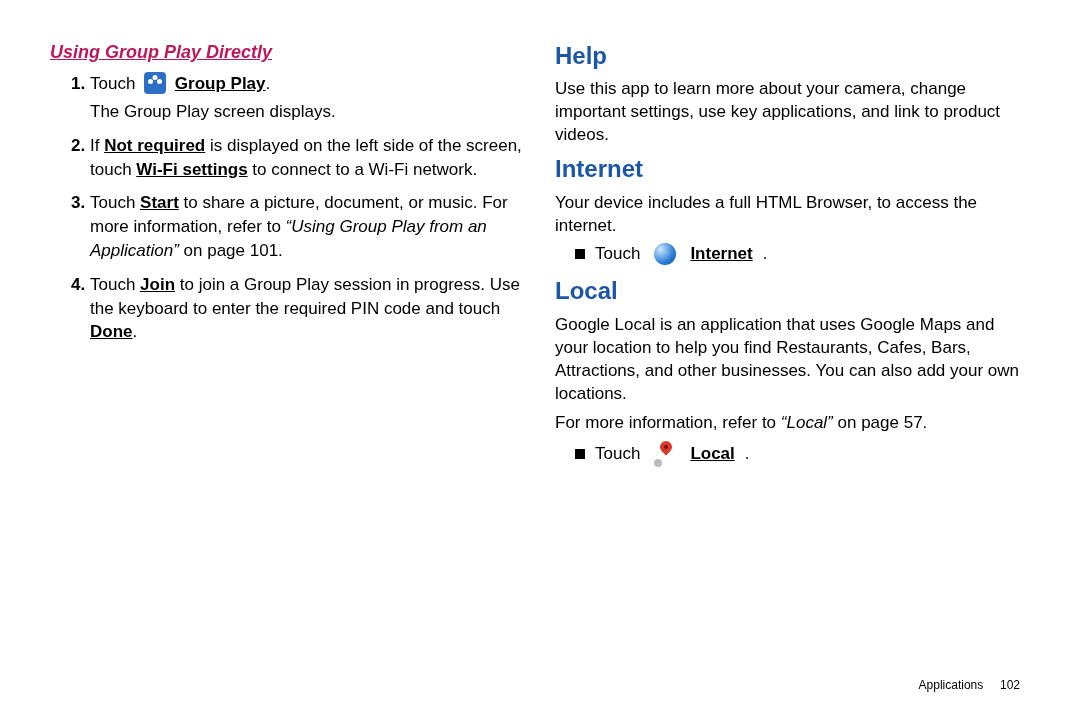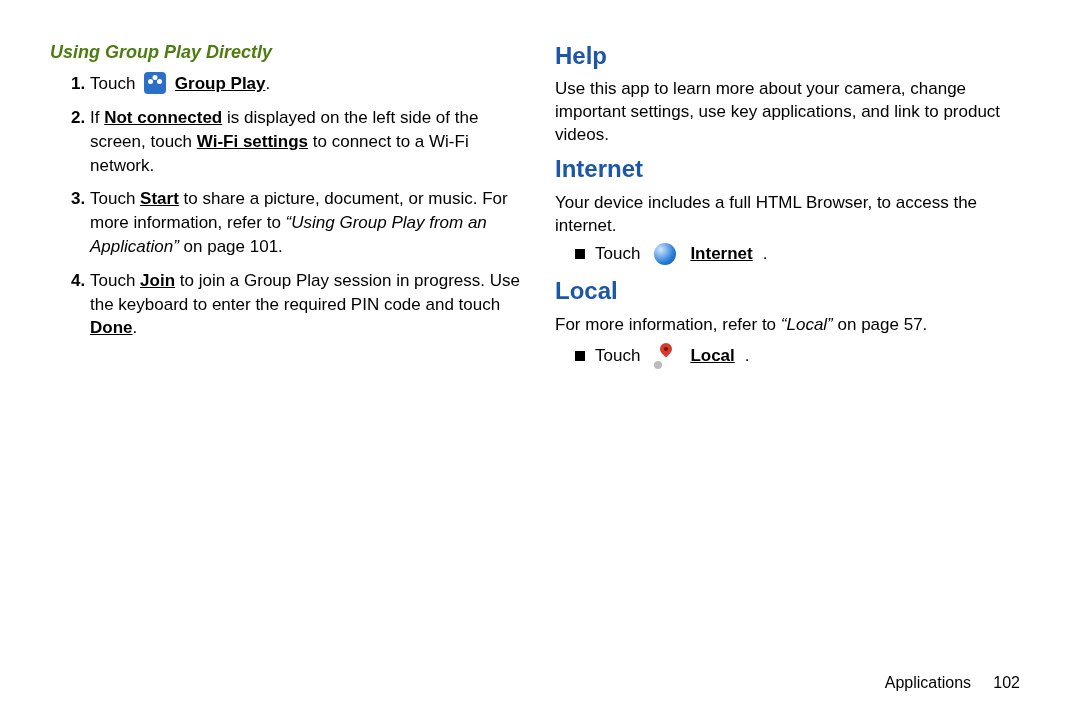--- a/index.html
+++ b/index.html
@@ -8,45 +8,46 @@
     width:1080px; height:720px;
     font-family: Arial, Helvetica, sans-serif;
     font-size:17px;
     color:#000;
     padding:40px 50px 30px 50px;
     position:relative;
   }
   .columns { display:flex; gap:30px; }
   .col { flex:1; }
   .subhead-blue-italic {
-    color:#4d7c0f;
+    color:#be185d;
     font-style:italic;
     font-weight:bold;
     font-size:18px;
     margin:0 0 8px 0;
+    text-decoration:underline;
   }
   .section-blue {
     color:#1c56a6;
     font-weight:bold;
     font-size:24px;
     margin:0 0 6px 0;
   }
   p { margin:0 0 6px 0; line-height:1.35; }
   ol { margin:4px 0 6px 0; padding-left:40px; }
   ol li { margin-bottom:10px; line-height:1.4; }
   ol li::marker { font-weight:bold; }
   .sub { margin-top:4px; }
   .italic { font-style:italic; }
   .bold { font-weight:bold;text-decoration:underline; }
   .bullet-row { display:flex; align-items:center; gap:10px; margin:6px 0 10px 20px;}
   .square { width:10px; height:10px; background:#000; flex:0 0 10px; }
   .footer {
     position:absolute;
     bottom:28px; right:60px;
-    font-size:16px;
+    font-size:12px;
   }
   
   .icon {
     display:inline-block;
     width:22px; height:22px;
     vertical-align:-5px;
     border-radius:4px;
     margin:0 4px;
   }
   .icon-groupplay {
@@ -88,23 +89,24 @@
 <div class="columns">
 
   <div class="col">
     <p class="subhead-blue-italic">Using Group Play Directly</p>
 
     <ol>
       <li>
         <span>Touch </span>
         <span class="icon icon-groupplay"></span>
         <span class="bold">Group Play</span><span>.</span>
+        <div class="sub">The Group Play screen displays.</div>
       </li>
       <li>
-        <span>If </span><span class="bold">Not connected</span><span> is displayed on the left side of the screen, touch </span><span class="bold">Wi-Fi settings</span><span> to connect to a Wi-Fi network.</span>
+        <span>If </span><span class="bold">Not required</span><span> is displayed on the left side of the screen, touch </span><span class="bold">Wi-Fi settings</span><span> to connect to a Wi-Fi network.</span>
       </li>
       <li>
         <span>Touch </span><span class="bold">Start</span><span> to share a picture, document, or music. For more information, refer to </span><span class="italic">“Using Group Play from an Application”</span><span> on page 101.</span>
       </li>
       <li>
         <span>Touch </span><span class="bold">Join</span><span> to join a Group Play session in progress. Use the keyboard to enter the required PIN code and touch </span><span class="bold">Done</span><span>.</span>
       </li>
     </ol>
   </div>
 
@@ -116,20 +118,21 @@
     <p>Your device includes a full HTML Browser, to access the internet.</p>
     <div class="bullet-row">
       <span class="square"></span>
       <span>Touch </span>
       <span class="icon icon-internet"></span>
       <span class="bold">Internet</span>
         <span>.</span>
     </div>
 
     <p class="section-blue">Local</p>
+    <p>Google Local is an application that uses Google Maps and your location to help you find Restaurants, Cafes, Bars, Attractions, and other businesses. You can also add your own locations.</p>
     <p>
       <span>For more information, refer to </span><span class="italic">“Local”</span><span> on page 57.</span>
     </p>
     <div class="bullet-row">
       <span class="square"></span>
       <span>Touch </span>
       <span class="icon icon-local">
           <span class="local-sub"></span>
         </span>
       <span class="bold">Local</span>

